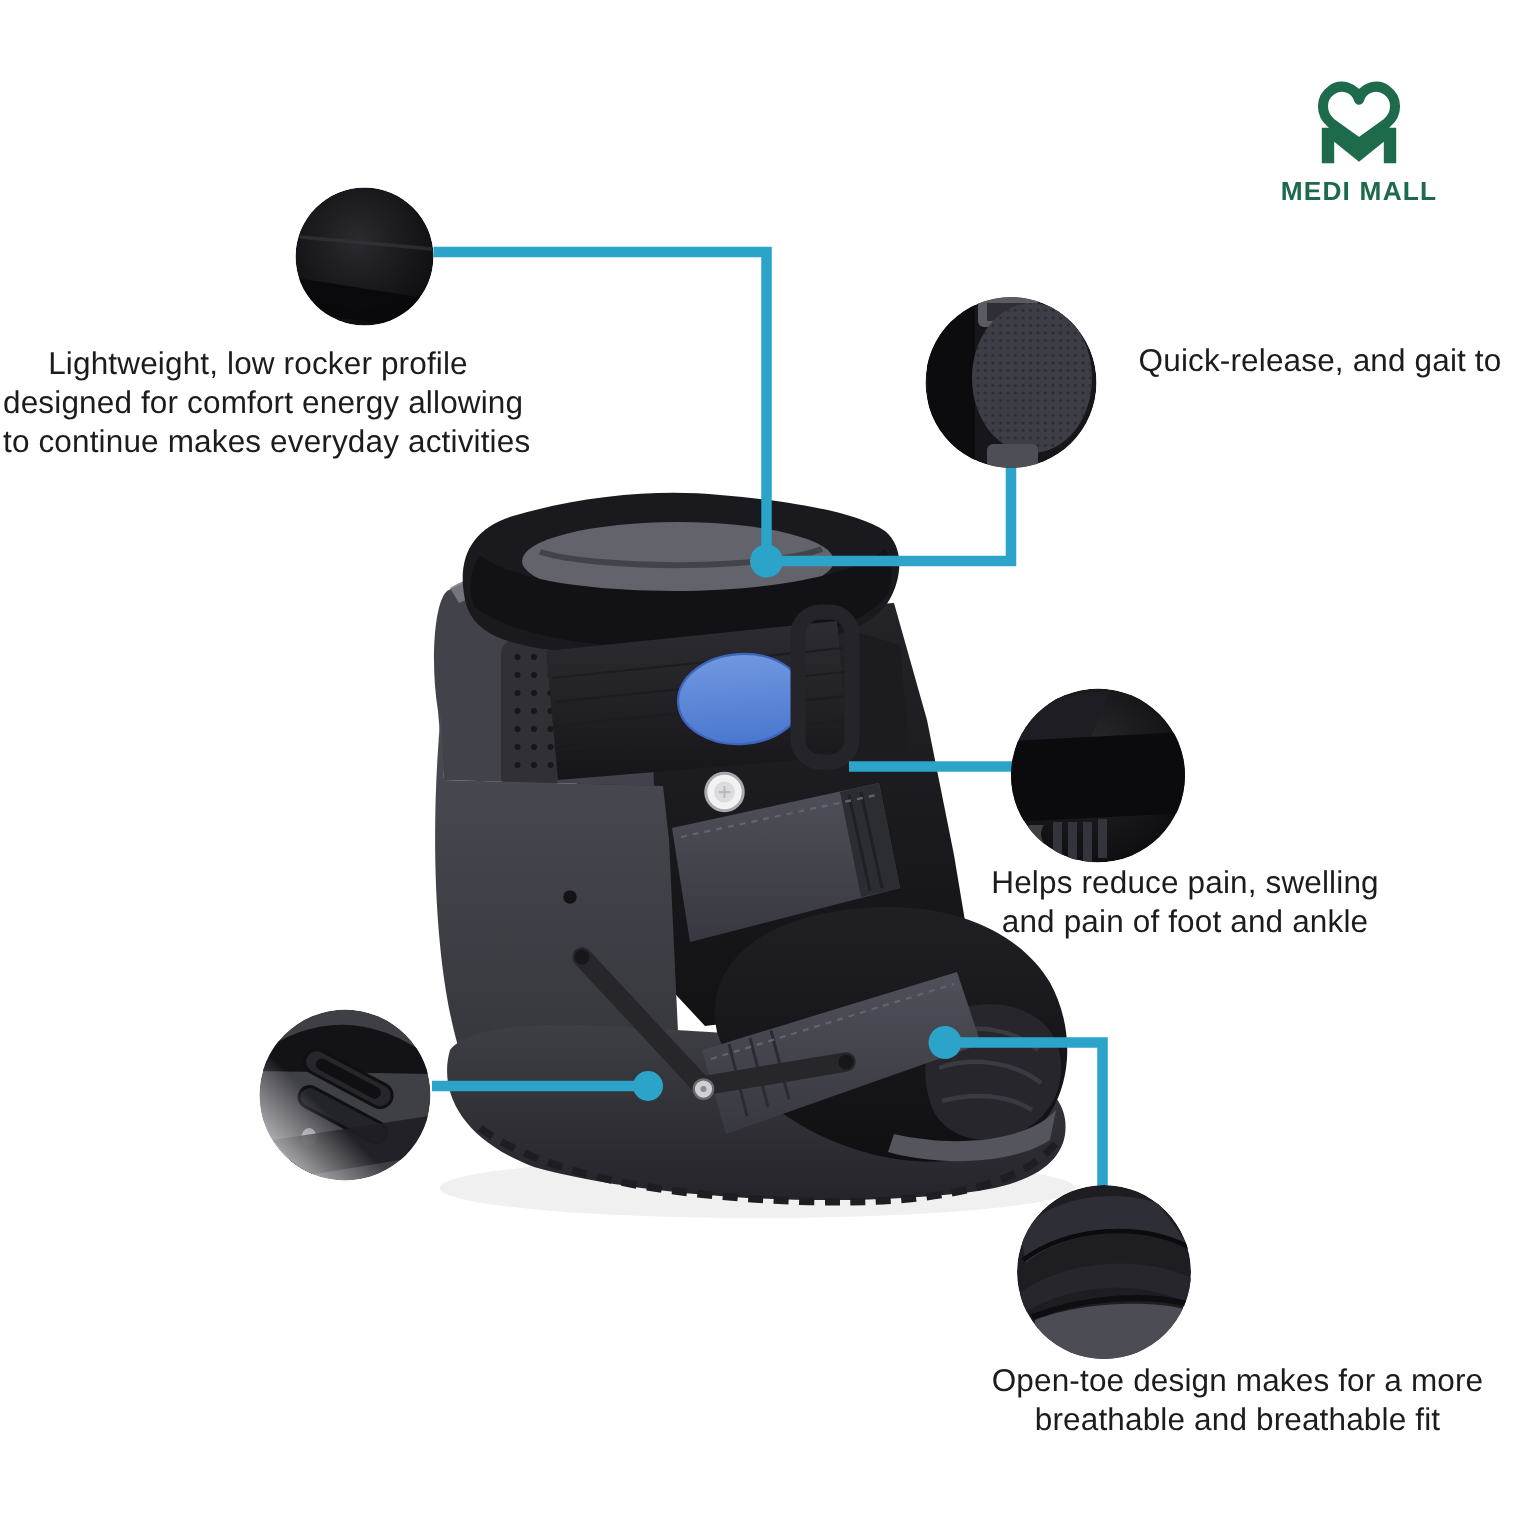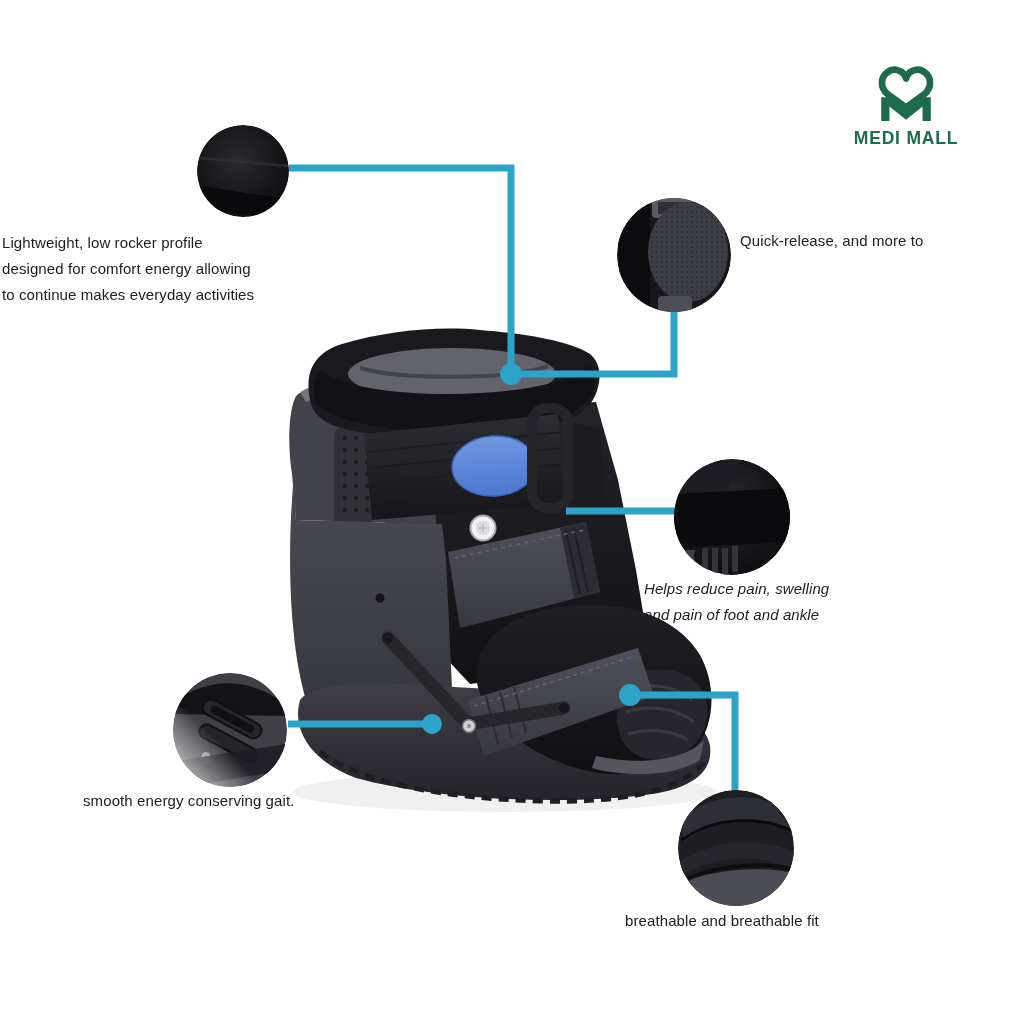--- a/index.html
+++ b/index.html
@@ -4,26 +4,26 @@
 <style>
   :root { --accent:#2CA3C9; --brand-green:#1E6B4C; --text:#1c1c1e; }
   * { box-sizing:border-box; }
   html,body { margin:0; padding:0; }
   body {
     width:1024px; height:1024px; position:relative; background:#ffffff;
     font-family:"Liberation Sans", sans-serif; overflow:hidden; color:var(--text);
   }
   #scene { position:absolute; left:0; top:0; }
   .callout-text {
-    position:absolute; font-size:15px; line-height:26px;
+    position:absolute; text-align:center; font-size:21px; line-height:26px;
     color:var(--text); letter-spacing:0.1px; font-weight:400;
   }
   .callout-text span { display:block; white-space:nowrap; }
   .logo {
-    position:absolute; left:838px; top:64px; width:136px; text-align:center;
+    position:absolute; left:838px; top:52px; width:136px; text-align:center;
   }
   .logo .brand-name {
     display:block; margin-top:2px; color:var(--brand-green);
     font-weight:bold; font-size:17.5px; letter-spacing:0.8px; white-space:nowrap;
   }
   .accent-line { stroke:var(--accent); stroke-width:7; fill:none; stroke-linecap:butt; }
   .accent-dot  { fill:var(--accent); }
 </style>
 </head>
 <body>
@@ -256,27 +256,27 @@
   <span class="brand-name">MEDI MALL</span>
 </div>
 
 <div class="callout-text" style="left:2px; top:230px; width:340px;">
   <span>Lightweight, low rocker profile</span>
   <span>designed for comfort energy allowing</span>
   <span>to continue makes everyday activities</span>
 </div>
 
 <div class="callout-text" style="left:740px; top:228px; width:280px;">
-  <span>Quick-release, and more to</span>
-</div>
-
-<div class="callout-text" style="left:644px; top:576px; width:340px;font-style:italic;">
+  <span>Quick-release, and gait to</span>
+</div>
+
+<div class="callout-text" style="left:620px; top:576px; width:340px;">
   <span>Helps reduce pain, swelling</span>
   <span>and pain of foot and ankle</span>
 </div>
 
 <div class="callout-text" style="left:83px; top:788px; width:360px;">
-  <span>smooth energy conserving gait.</span>
 </div>
 
 <div class="callout-text" style="left:625px; top:908px; width:400px;">
+  <span>Open-toe design makes for a more</span>
   <span>breathable and breathable fit</span>
 </div>
 
 </body></html>

